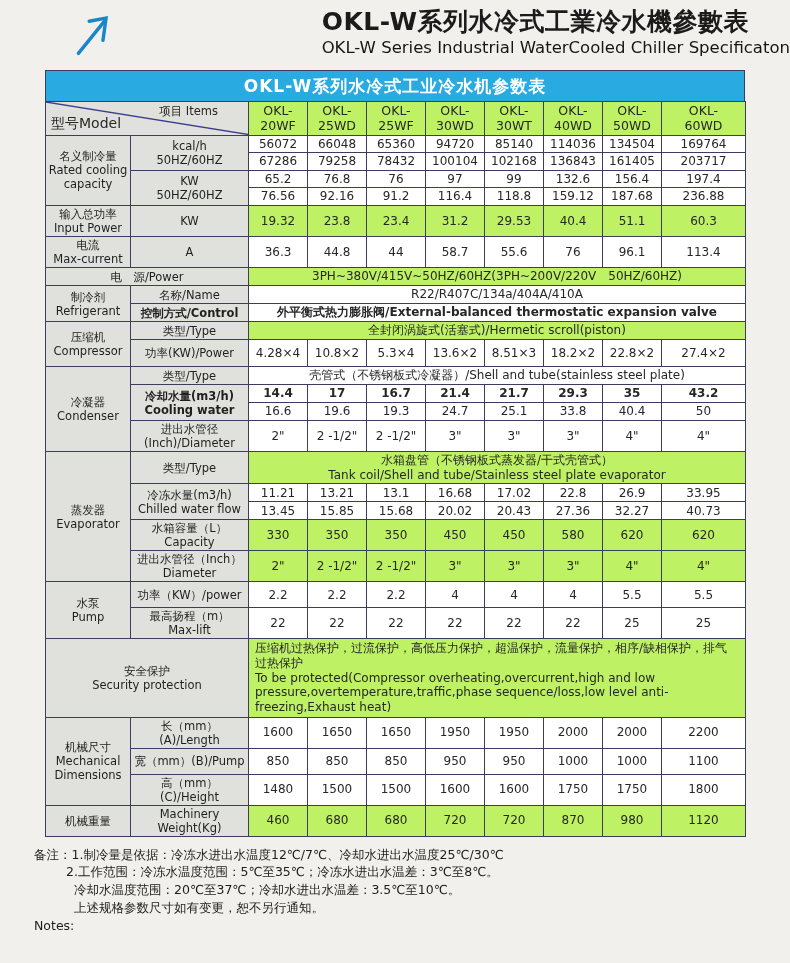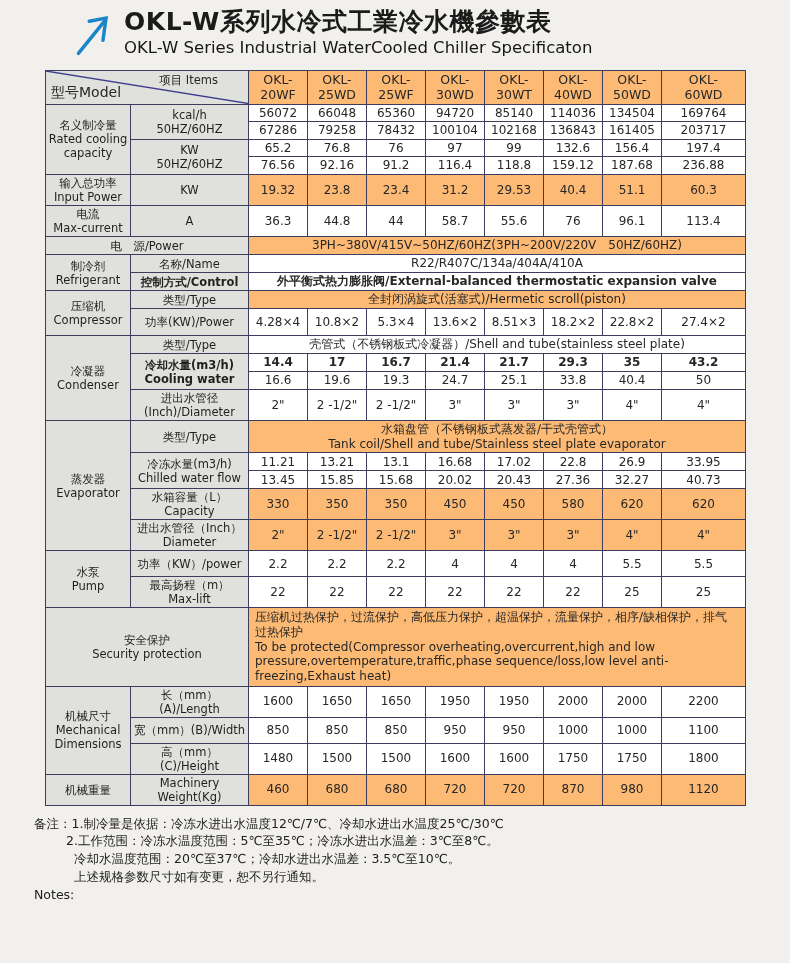--- a/index.html
+++ b/index.html
@@ -4,21 +4,21 @@
 <style>
   html,body{margin:0;padding:0;}
   body{
     width:790px;height:963px;overflow:hidden;
     background:#f1f0ec;
     font-family:"DejaVu Sans","Liberation Sans",sans-serif;
     color:#1b1b1b;
     -webkit-font-smoothing:antialiased;
   }
   
-  .page-header{display:flex;align-items:flex-start;padding:8px 0 0 70px;}
+  .page-header{display:flex;align-items:flex-start;padding:8px 0 0 70px;justify-content:space-between;}
   .logo{width:46px;height:46px;margin:4px 8px 0 0;flex:0 0 auto;}
   .title-block{display:flex;flex-direction:column;}
   .title-zh{font-size:25px;font-weight:700;margin:0;line-height:1.15;letter-spacing:.5px;}
   .title-en{font-size:16.5px;font-weight:500;color:#161616;margin-top:1px;}
 
   
   .table-wrap{width:700px;margin:12px 0 0 45px;}
   .caption{
     background:#29abe2;color:#ffffff;
     height:30px;line-height:30px;text-align:center;
@@ -30,21 +30,21 @@
     border:1px solid #3c3c5e;
     text-align:center;vertical-align:middle;
     font-size:12px;line-height:1.22;
     padding:1px 2px;
     white-space:pre-line;
     color:#272727;
     overflow:hidden;
   }
   td.lbl{background:#e0e0dd;font-size:11.5px;color:#1f1f1f;}
   td.dat{background:#ffffff;}
-  tr.shaded td.dat{background:#fdba74;margin-top:12px;}
+  tr.shaded td.dat{background:#bef264;margin-top:12px;}
   td.left{text-align:left;padding:2px 6px;}
   td.model{font-size:12.5px;}
   
   td.corner{position:relative;background:#e0e0dd;padding:0;}
   td.corner svg{position:absolute;left:0;top:0;width:100%;height:100%;display:block;}
   td.corner .cm{position:absolute;left:5px;bottom:2px;font-size:14px;}
   td.corner .ci{position:absolute;right:30px;top:2px;font-size:11.5px;}
 
   
   .notes{margin:9px 0 0 34px;font-size:12.5px;line-height:1.42;color:#1d1d1d;width:730px;}
@@ -60,20 +60,21 @@
     <path d="M11 54 L45 12" fill="none" stroke="#1a85c8" stroke-width="4.5" stroke-linecap="round"></path>
     <path d="M25 12 L47 8 L43 37" fill="none" stroke="#1a85c8" stroke-width="4.5" stroke-linecap="round" stroke-linejoin="miter"></path>
   </svg>
   <div class="title-block">
     <h1 class="title-zh">OKL-W系列水冷式工業冷水機參數表</h1>
     <div class="title-en">OKL-W Series Industrial WaterCooled Chiller Specificaton</div>
   </div>
 </div>
 
 <div class="table-wrap">
+  <div class="caption">OKL-W系列水冷式工业冷水机参数表</div>
   <table id="spec-table">
     <colgroup>
       <col style="width:85px">
         <col style="width:118px">
       <col style="width:59px">
         <col style="width:59px">
         <col style="width:59px">
         <col style="width:59px">
       <col style="width:59px">
         <col style="width:59px">
@@ -338,21 +339,21 @@
           <td class="dat">1600</td>
           <td class="dat">1650</td>
           <td class="dat">1650</td>
           <td class="dat">1950</td>
           <td class="dat">1950</td>
           <td class="dat">2000</td>
           <td class="dat">2000</td>
           <td class="dat">2200</td>
         </tr>
         <tr style="height: 26px;">
-          <td class="lbl">宽（mm）(B)/Width</td>
+          <td class="lbl">宽（mm）(B)/Pump</td>
           <td class="dat">850</td>
           <td class="dat">850</td>
           <td class="dat">850</td>
           <td class="dat">950</td>
           <td class="dat">950</td>
           <td class="dat">1000</td>
           <td class="dat">1000</td>
           <td class="dat">1100</td>
         </tr>
         <tr style="height: 26px;">

